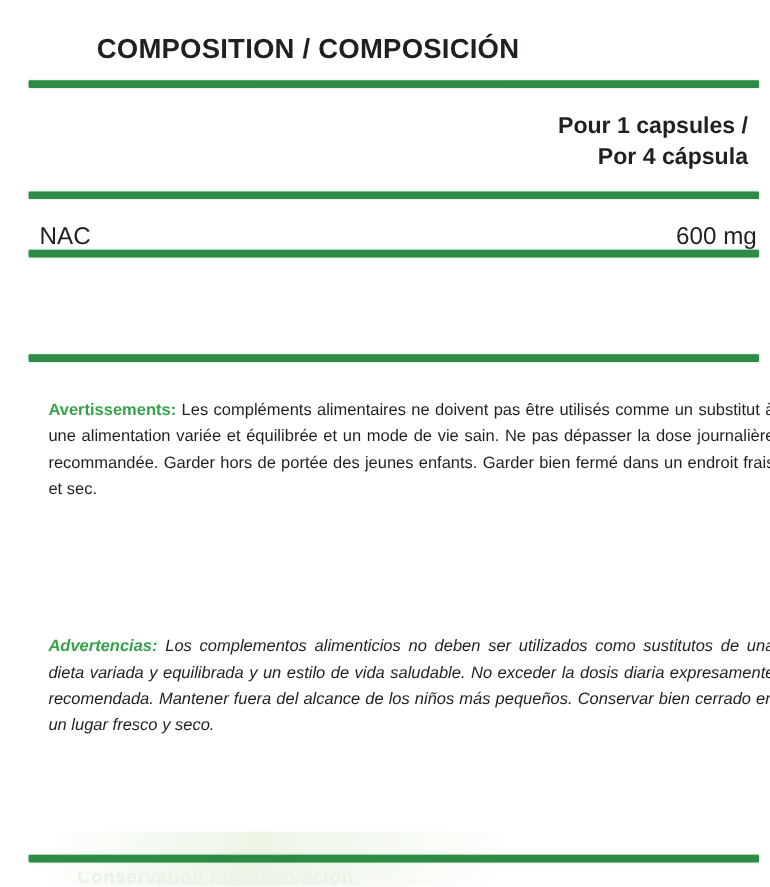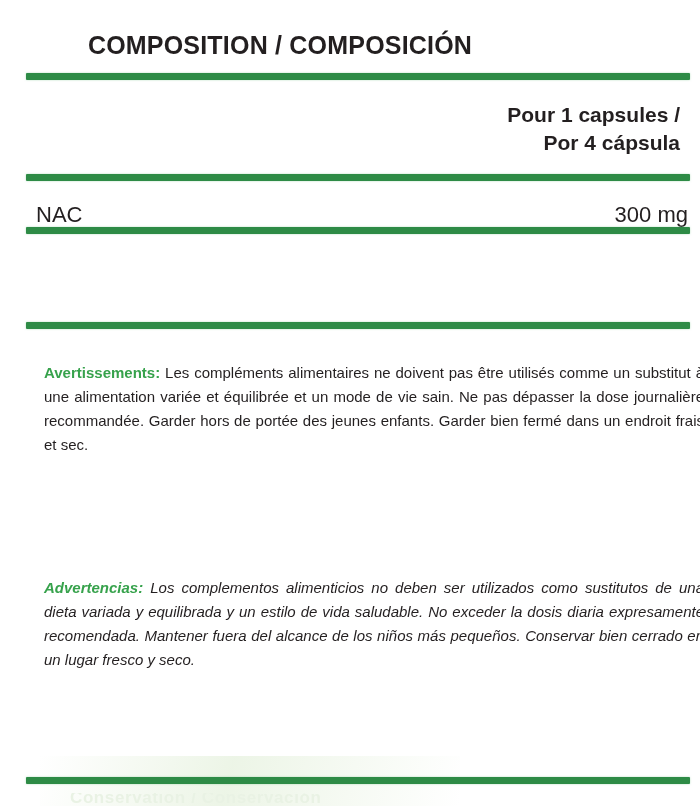--- a/index.html
+++ b/index.html
@@ -145,21 +145,21 @@
 
   <div class="serving-header">
     <span class="serving-line">Pour 1 capsules /</span>
     <span class="serving-line">Por 4 cápsula</span>
   </div>
 
   <div class="rule rule-under-serving"></div>
 
   <div class="nutrient-row">
     <span class="nutrient-name">NAC</span>
-    <span class="nutrient-amount">300 mg</span>
+    <span class="nutrient-amount">600 mg</span>
   </div>
 
   <div class="rule rule-under-nac"></div>
 
   <div class="rule rule-warnings-top"></div>
 
   <p class="warning-block warning-fr">
     <span class="warning-heading">Avertissements:</span>
     <span class="warning-body">Les compléments alimentaires ne doivent pas être utilisés comme un substitut à une alimentation variée et équilibrée et un mode de vie sain. Ne pas dépasser la dose journalière recommandée. Garder hors de portée des jeunes enfants. Garder bien fermé dans un endroit frais et sec.</span>
   </p>

